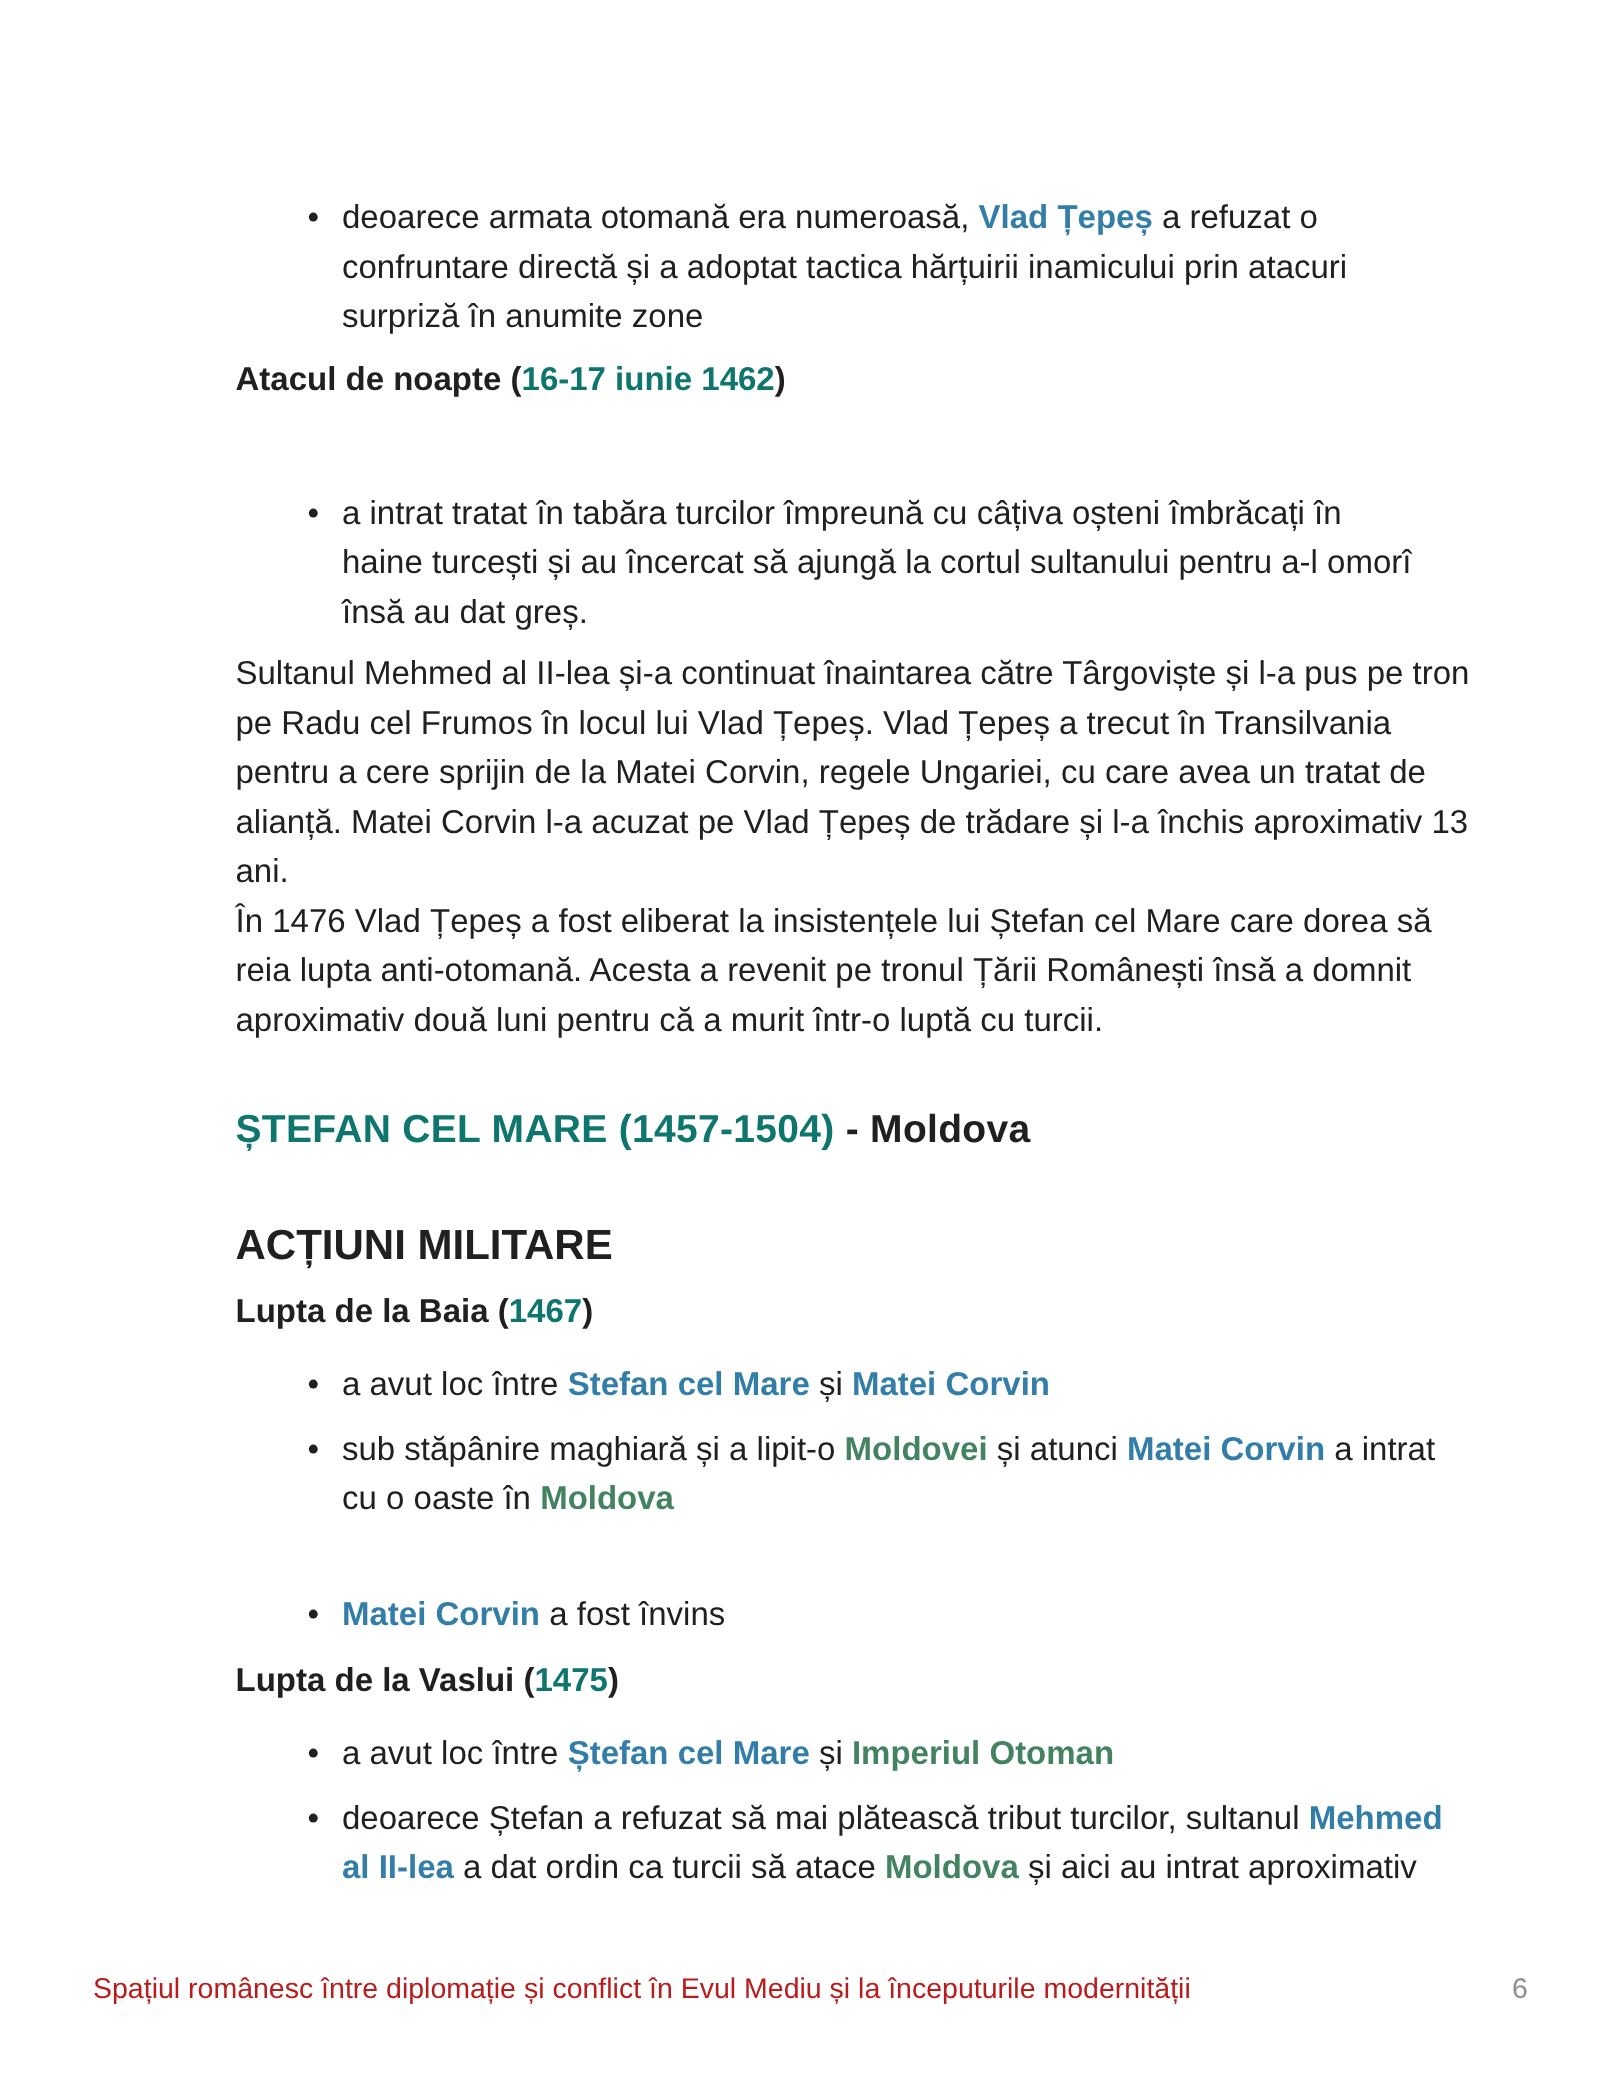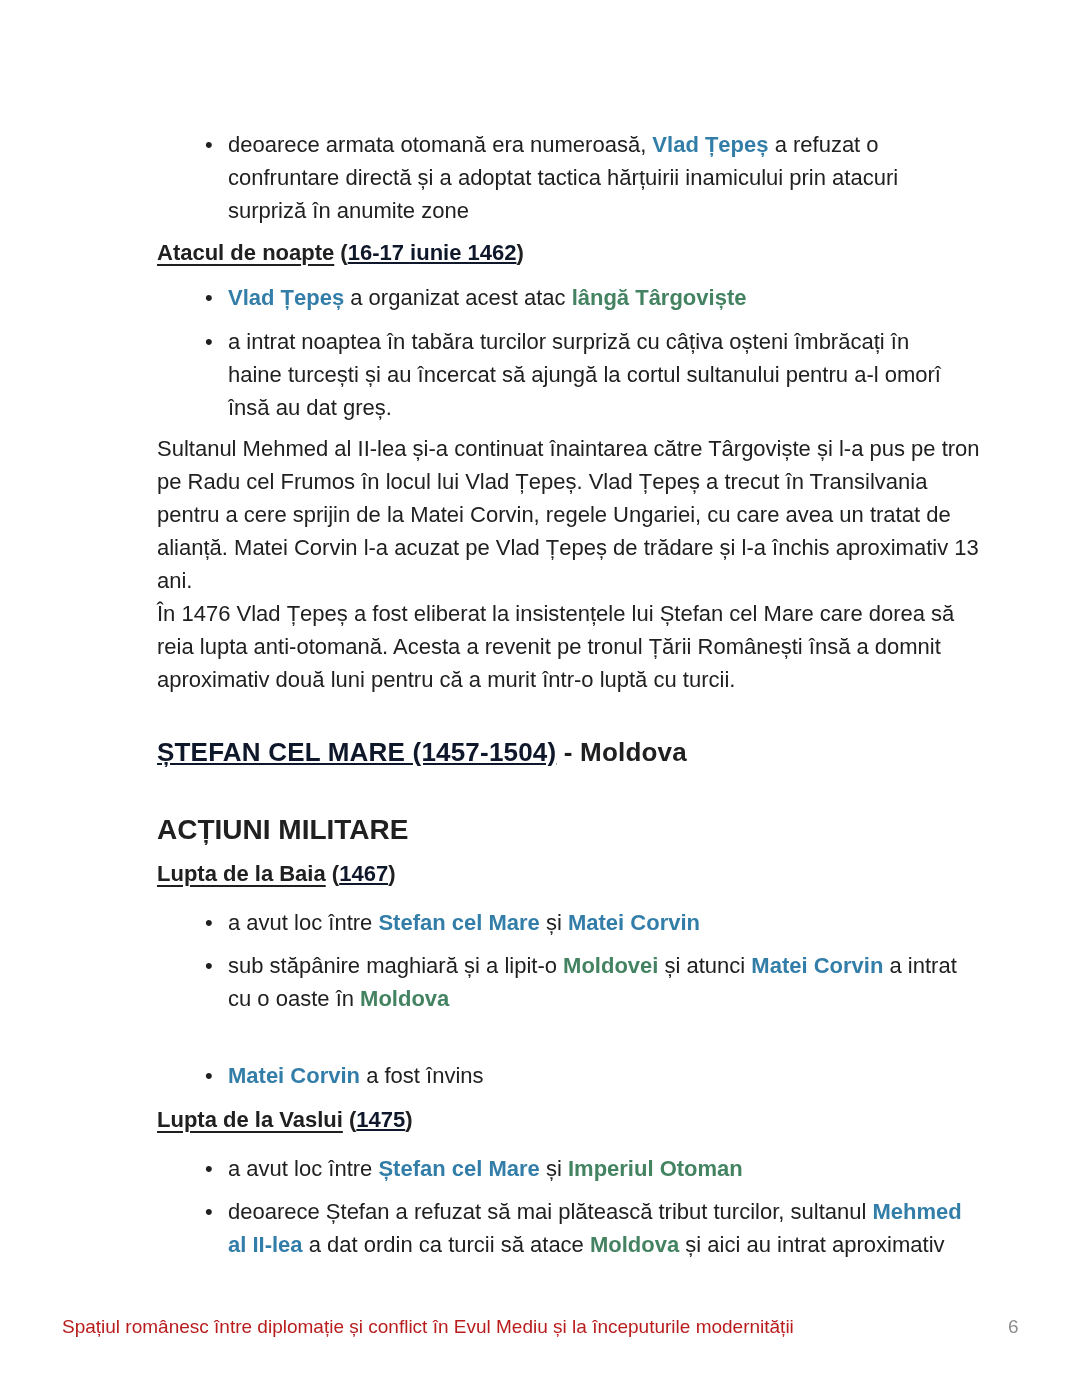--- a/index.html
+++ b/index.html
@@ -22,24 +22,24 @@
     position:absolute;
     left:-23px;top:0;
     font-size:22px;line-height:33px;
     color:#202020;
   }
   
   .t-h1 .line{font-size:26px;line-height:46px;font-weight:700;letter-spacing:.2px;}
   .t-h2 .line{font-size:28px;line-height:34px;font-weight:700;}
   
   .bold{font-weight:700;}
-  .ul{text-decoration:underline;text-decoration-thickness:2px;text-underline-offset:4px;text-align:right;}
+  .ul{text-decoration-thickness:2px;text-underline-offset:4px;text-align:right;}
   .c-blue{color:#337EA9;}
   .c-green{color:#448361;}
-  .c-red{color:#0f172a;text-decoration:underline;}
+  .c-red{color:#0f766e;}
   
   .footer-text{
     position:absolute;left:62px;top:1315px;
     font-size:19px;line-height:24px;color:#b91c1c;white-space:nowrap;
   }
   .page-number{
     position:absolute;left:1008px;top:1315px;
     font-size:19px;line-height:24px;color:#8F8F8F;
   }
 </style>
@@ -49,25 +49,22 @@
 <div class="page">
 
   <div class="blk t-li" style="top:128px">
       <div class="line"><span>deoarece armata otomană era numeroasă, </span><span class="bold c-blue">Vlad Țepeș</span><span> a refuzat o</span></div>
       <div class="line"><span>confruntare directă și a adoptat tactica hărțuirii inamicului prin atacuri</span></div>
       <div class="line"><span>surpriză în anumite zone</span></div>
     </div>
   <div class="blk t-sub" style="top:236px">
       <div class="line"><span class="bold ul">Atacul de noapte</span><span class="bold"> (</span><span class="bold c-red">16-17 iunie 1462</span><span class="bold">)</span></div>
     </div>
-  <div class="blk t-li" style="top:281px">
-      <div class="line"><span class="bold c-blue">Vlad Țepeș</span><span> a organizat acest atac </span><span class="bold c-green">lângă Târgoviște</span></div>
-    </div>
   <div class="blk t-li" style="top:325px">
-      <div class="line"><span>a intrat noaptea în tabăra turcilor surpriză cu câțiva oșteni îmbrăcați în</span></div>
+      <div class="line"><span>a intrat tratat în tabăra turcilor împreună cu câțiva oșteni îmbrăcați în</span></div>
       <div class="line"><span>haine turcești și au încercat să ajungă la cortul sultanului pentru a-l omorî</span></div>
       <div class="line"><span>însă au dat greș.</span></div>
     </div>
   <div class="blk t-p" style="top:432px">
       <div class="line"><span>Sultanul Mehmed al II-lea și-a continuat înaintarea către Târgoviște și l-a pus pe tron</span></div>
       <div class="line"><span>pe Radu cel Frumos în locul lui Vlad Țepeș. Vlad Țepeș a trecut în Transilvania</span></div>
       <div class="line"><span>pentru a cere sprijin de la Matei Corvin, regele Ungariei, cu care avea un tratat de</span></div>
       <div class="line"><span>alianță. Matei Corvin l-a acuzat pe Vlad Țepeș de trădare și l-a închis aproximativ 13</span></div>
       <div class="line"><span>ani.</span></div>
     </div>

